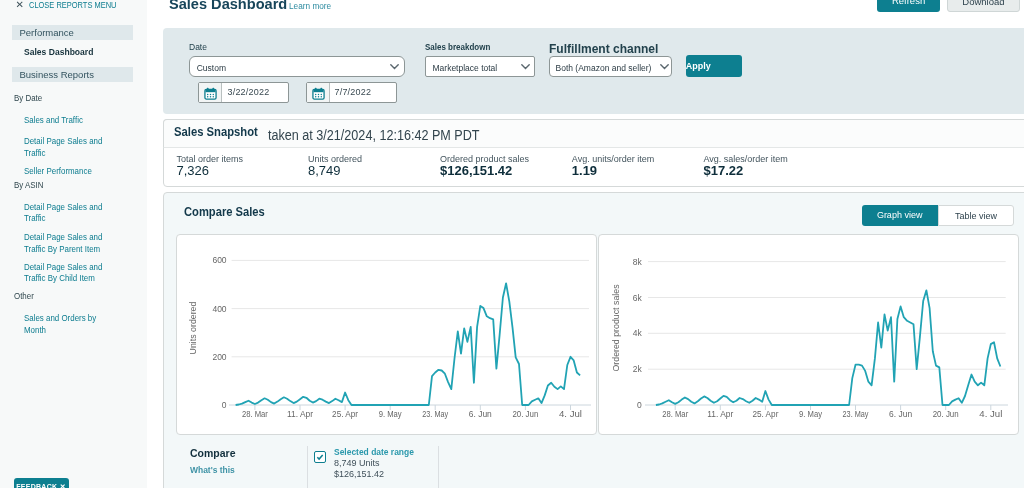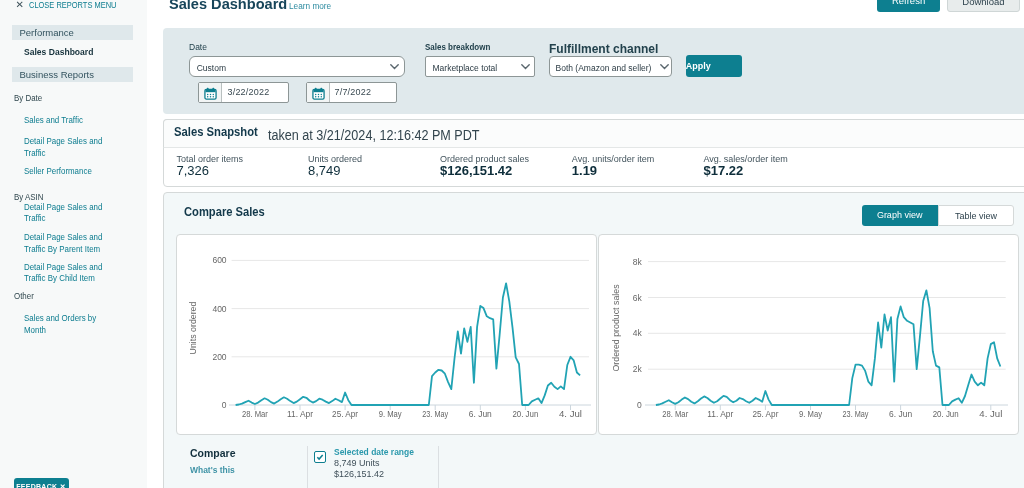--- a/index.html
+++ b/index.html
@@ -11,21 +11,21 @@
 <div class="a" style="left:0;top:0;width:147px;height:488px;background:#f7f9f9"></div>
 <div class="a" style="left:15.5px;top:-1px;font-size:10px;color:#3e525b">✕</div>
 <div class="a" style="left:29px;top:1px;font-size:9px;line-height:9px;color:#0c7c8f"><span class="sq" style="transform:scaleX(0.83)">CLOSE REPORTS MENU</span></div>
 <div class="a" style="left:12px;top:24.5px;width:121px;height:15.5px;background:#dfe8eb;color:#33535f;font-size:9.5px;line-height:16.5px;padding-left:7.5px">Performance</div>
 <div class="a" style="left:24px;top:46.5px;font-size:9.5px;line-height:1;font-weight:bold;color:#16323c"><span class="sq" style="transform:scaleX(0.9)">Sales Dashboard</span></div>
 <div class="a" style="left:12px;top:66.5px;width:121px;height:15.5px;background:#dfe8eb;color:#33535f;font-size:9.5px;line-height:16.5px;padding-left:7.5px">Business Reports</div>
 <div class="a" style="left:14px;top:92.5px;font-size:9px;line-height:11.3px;color:#31484f"><span class="sq" style="transform:scaleX(0.88)">By Date</span></div>
 <div class="a" style="left:24px;top:114.5px;font-size:9px;line-height:11.3px;color:#0c7c8f"><span class="sq" style="transform:scaleX(0.88)">Sales and Traffic</span></div>
 <div class="a" style="left:24px;top:136.3px;font-size:9px;line-height:11.3px;color:#0c7c8f"><span class="sq" style="transform:scaleX(0.88)">Detail Page Sales and<br>Traffic</span></div>
 <div class="a" style="left:24px;top:166px;font-size:9px;line-height:11.3px;color:#0c7c8f"><span class="sq" style="transform:scaleX(0.88)">Seller Performance</span></div>
-<div class="a" style="left:14px;top:192px;font-size:9px;line-height:11.3px;color:#31484f"><span class="sq" style="transform:scaleX(0.88)">By ASIN</span></div>
+<div class="a" style="left:14px;top:180px;font-size:9px;line-height:11.3px;color:#31484f"><span class="sq" style="transform:scaleX(0.88)">By ASIN</span></div>
 <div class="a" style="left:24px;top:202px;font-size:9px;line-height:11.3px;color:#0c7c8f"><span class="sq" style="transform:scaleX(0.88)">Detail Page Sales and<br>Traffic</span></div>
 <div class="a" style="left:24px;top:232.3px;font-size:9px;line-height:11.3px;color:#0c7c8f"><span class="sq" style="transform:scaleX(0.88)">Detail Page Sales and<br>Traffic By Parent Item</span></div>
 <div class="a" style="left:24px;top:261.6px;font-size:9px;line-height:11.3px;color:#0c7c8f"><span class="sq" style="transform:scaleX(0.88)">Detail Page Sales and<br>Traffic By Child Item</span></div>
 <div class="a" style="left:14px;top:291.4px;font-size:9px;line-height:11.3px;color:#31484f"><span class="sq" style="transform:scaleX(0.88)">Other</span></div>
 <div class="a" style="left:24px;top:313.3px;font-size:9px;line-height:11.3px;color:#0c7c8f"><span class="sq" style="transform:scaleX(0.88)">Sales and Orders by<br>Month</span></div>
 <div class="a" style="left:13.5px;top:478px;width:55px;height:22px;background:#0d7f90;border-radius:3px;color:#fff;font-size:7px;font-weight:bold;letter-spacing:.3px;text-align:center;line-height:9px;padding-top:4px">FEEDBACK ✕</div>
 
 <div class="a" style="left:168.5px;top:-3.8px;font-size:15.5px;line-height:1;font-weight:bold;color:#17455a"><span class="sq" style="transform:scaleX(0.94)">Sales Dashboard</span></div>
 <div class="a" style="left:289.3px;top:1.6px;font-size:8.5px;line-height:1;color:#2d8ba0"><span class="sq" style="transform:scaleX(0.97)">Learn more</span></div>
 <div class="a" style="left:877.3px;top:-14.5px;width:62.5px;height:26px;background:#0d7f90;border-radius:3px;color:#fff;font-size:9.5px;text-align:center;line-height:30px">Refresh</div>

